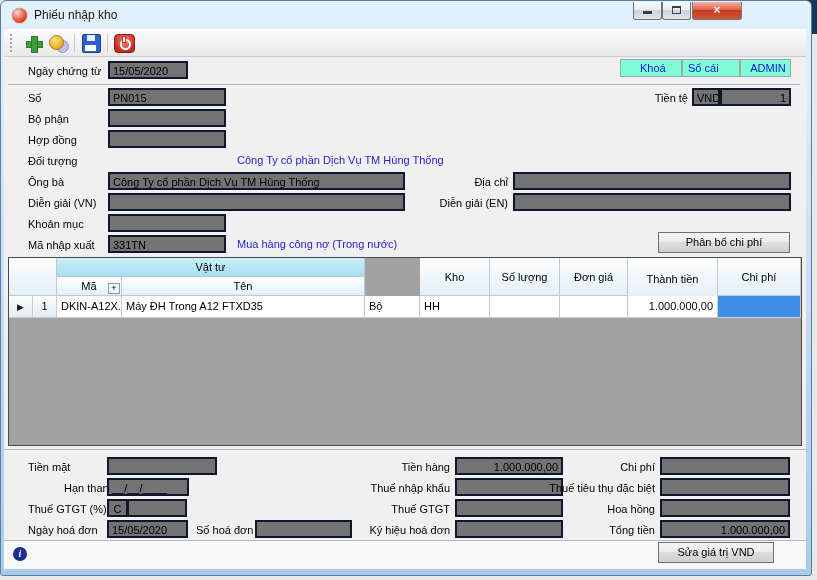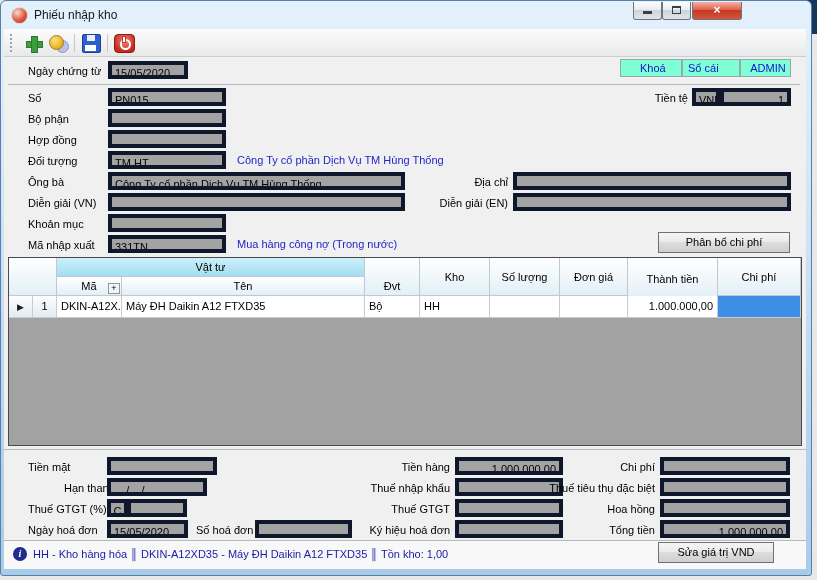--- a/index.html
+++ b/index.html
@@ -36,21 +36,21 @@
   .floppy{position:absolute;left:2px;top:1px;width:17px;height:17px;background:#2E5FD0;border:1px solid #1E3F92;border-radius:2px;}
   .shutter{position:absolute;left:4px;top:0;width:8px;height:6px;background:#E8EDF8;}
   .flabel{position:absolute;left:2px;bottom:1px;width:11px;height:6px;background:#FFFFFF;}
   .power{position:absolute;left:1px;top:1px;width:19px;height:17px;border-radius:4px;border:1px solid #8E1D14;
          background:radial-gradient(circle at 50% 35%,#F08A80,#C6281B 75%);}
   .ring{position:absolute;left:5px;top:4px;width:7px;height:7px;border:2px solid #fff;border-radius:50%;}
   .stem{position:absolute;left:8px;top:2px;width:2px;height:5px;background:#fff;box-shadow:0 0 0 1px rgba(198,40,27,.9);}
   
   .lbl{position:absolute;line-height:14px;white-space:nowrap;}
   .lbl.r{text-align:right;}
-  .fld{position:absolute;height:18px;box-sizing:border-box;background:#a3a3a3;border:4px solid #0f172a;
+  .fld{position:absolute;height:18px;box-sizing:border-box;background:#737373;border:2px solid #0f172a;
        padding:2px 3px 0;white-space:nowrap;overflow:hidden;}
   .fld.num{text-align:right;}
   .fld.ctr{text-align:center;padding:2px 0 0;}
   .link{position:absolute;color:#2323CC;white-space:nowrap;}
   .teal{position:absolute;height:18px;box-sizing:border-box;background:#7FFFD4;border:1px solid #98A7AF;
         color:#1414D2;padding:2px 0 0 5px;}
   .btn{position:absolute;box-sizing:border-box;border:1px solid #707070;border-radius:0;text-align:center;
        background:linear-gradient(180deg,#F5F5F5,#EBEBEB 45%,#DDDDDD 50%,#CFCFCF);padding-top:3px;}
   .sep{position:absolute;height:1px;background:#B5BABF;}
   
@@ -130,21 +130,20 @@
   <div class="fld" style="left:692px;top:88px;width:28px;">VND</div>
   <div class="fld num" style="left:720px;top:88px;width:71px;">1</div>
 
   <span class="lbl" style="left:28px;top:112px;">Bộ phận</span>
   <div class="fld" style="left:108px;top:109px;width:118px;"></div>
 
   <span class="lbl" style="left:28px;top:133px;">Hợp đồng</span>
   <div class="fld" style="left:108px;top:130px;width:118px;"></div>
 
   <span class="lbl" style="left:28px;top:154px;">Đối tượng</span>
-  <div class="fld" style="left:108px;top:151px;width:118px;">TM HT</div>
   <span class="link" style="left:237px;top:154px;">Công Ty cổ phần Dịch Vụ TM Hùng Thống</span>
 
   <span class="lbl" style="left:28px;top:175px;">Ông bà</span>
   <div class="fld" style="left:108px;top:172px;width:297px;">Công Ty cổ phần Dịch Vụ TM Hùng Thống</div>
   <span class="lbl r" style="left:440px;top:175px;width:68px;">Địa chỉ</span>
   <div class="fld" style="left:513px;top:172px;width:278px;"></div>
 
   <span class="lbl" style="left:28px;top:196px;">Diễn giải (VN)</span>
   <div class="fld" style="left:108px;top:193px;width:297px;"></div>
   <span class="lbl r" style="left:420px;top:196px;width:88px;">Diễn giải (EN)</span>
@@ -157,49 +156,48 @@
   <div class="fld" style="left:108px;top:235px;width:118px;">331TN</div>
   <span class="link" style="left:237px;top:238px;">Mua hàng công nợ (Trong nước)</span>
   <div class="btn" style="left:658px;top:232px;width:132px;height:21px;">Phân bổ chi phí</div>
 
   <div class="abs" id="grid"></div>
   <div class="hcell" style="left:9px;top:258px;width:48px;height:38px;"></div>
   <div class="hcell cyan" style="left:57px;top:258px;width:308px;height:19px;">Vật tư</div>
   <div class="hcell" style="left:57px;top:277px;width:65px;height:19px;">Mã</div>
   <div class="hcell" style="left:122px;top:277px;width:243px;height:19px;">Tên</div>
   <div id="expand-btn">+</div>
-  <div class="hcell bottom" style="left:365px;top:258px;width:55px;height:38px;">Đvt</div>
   <div class="hcell" style="left:420px;top:258px;width:70px;height:38px;">Kho</div>
   <div class="hcell" style="left:490px;top:258px;width:70px;height:38px;">Số lượng</div>
   <div class="hcell" style="left:560px;top:258px;width:68px;height:38px;">Đơn giá</div>
   <div class="hcell" style="left:628px;top:258px;width:90px;height:42px;">Thành tiền</div>
   <div class="hcell" style="left:718px;top:258px;width:83px;height:38px;">Chi phí</div>
 
   <div class="dcell hdr" style="left:9px;top:296px;width:24px;height:22px;"><span id="row-marker">▶</span></div>
   <div class="dcell hdr" style="left:33px;top:296px;width:24px;height:22px;">1</div>
   <div class="dcell" style="left:57px;top:296px;width:65px;height:22px;">DKIN-A12X...</div>
-  <div class="dcell" style="left:122px;top:296px;width:243px;height:22px;">Máy ĐH Daikin A12 FTXD35</div>
+  <div class="dcell" style="left:122px;top:296px;width:243px;height:22px;">Máy ĐH Trong A12 FTXD35</div>
   <div class="dcell" style="left:365px;top:296px;width:55px;height:22px;">Bộ</div>
   <div class="dcell" style="left:420px;top:296px;width:70px;height:22px;">HH</div>
   <div class="dcell" style="left:490px;top:296px;width:70px;height:22px;"></div>
   <div class="dcell" style="left:560px;top:296px;width:68px;height:22px;"></div>
   <div class="dcell num" style="left:628px;top:296px;width:90px;height:22px;">1.000.000,00</div>
   <div class="dcell sel" style="left:718px;top:296px;width:83px;height:22px;"></div>
 
   <div class="sep" style="left:4px;top:449px;width:802px;"></div>
 
   <span class="lbl" style="left:28px;top:460px;">Tiền mặt</span>
   <div class="fld" style="left:107px;top:457px;width:110px;"></div>
   <span class="lbl r" style="left:330px;top:460px;width:120px;">Tiền hàng</span>
   <div class="fld num" style="left:455px;top:457px;width:108px;">1.000.000,00</div>
   <span class="lbl r" style="left:500px;top:460px;width:155px;">Chi phí</span>
   <div class="fld" style="left:660px;top:457px;width:130px;"></div>
 
   <span class="lbl" style="left:28px;top:481px;margin-left:36px;">Hạn thanh toán</span>
-  <div class="fld" style="left:107px;top:478px;width:100px;">__/__/____</div>
+  <div class="fld" style="left:107px;top:478px;width:82px;">__/__/____</div>
   <span class="lbl r" style="left:330px;top:481px;width:120px;">Thuế nhập khẩu</span>
   <div class="fld" style="left:455px;top:478px;width:108px;"></div>
   <span class="lbl r" style="left:500px;top:481px;width:155px;">Thuế tiêu thụ đặc biệt</span>
   <div class="fld" style="left:660px;top:478px;width:130px;"></div>
 
   <span class="lbl" style="left:28px;top:502px;">Thuế GTGT (%)</span>
   <div class="fld ctr" style="left:107px;top:499px;width:21px;">C</div>
   <div class="fld" style="left:127px;top:499px;width:60px;"></div>
   <span class="lbl r" style="left:330px;top:502px;width:120px;">Thuế GTGT</span>
   <div class="fld" style="left:455px;top:499px;width:108px;"></div>
@@ -211,15 +209,14 @@
   <span class="lbl" style="left:196px;top:523px;">Số hoá đơn</span>
   <div class="fld" style="left:255px;top:520px;width:97px;"></div>
   <span class="lbl r" style="left:330px;top:523px;width:120px;">Ký hiệu hoá đơn</span>
   <div class="fld" style="left:455px;top:520px;width:108px;"></div>
   <span class="lbl r" style="left:500px;top:523px;width:155px;">Tổng tiền</span>
   <div class="fld num" style="left:660px;top:520px;width:130px;">1.000.000,00</div>
 
   <div class="abs" id="statusbar"></div>
   <div class="sep" style="left:4px;top:540px;width:802px;"></div>
   <div class="abs" id="info-icon">i</div>
-  <span class="abs" id="status-text">HH - Kho hàng hóa ║ DKIN-A12XD35 - Máy ĐH Daikin A12 FTXD35 ║ Tồn kho: 1,00</span>
   <div class="btn" style="left:658px;top:542px;width:116px;height:21px;">Sửa giá trị VND</div>
 </div>
 
 </body></html>

